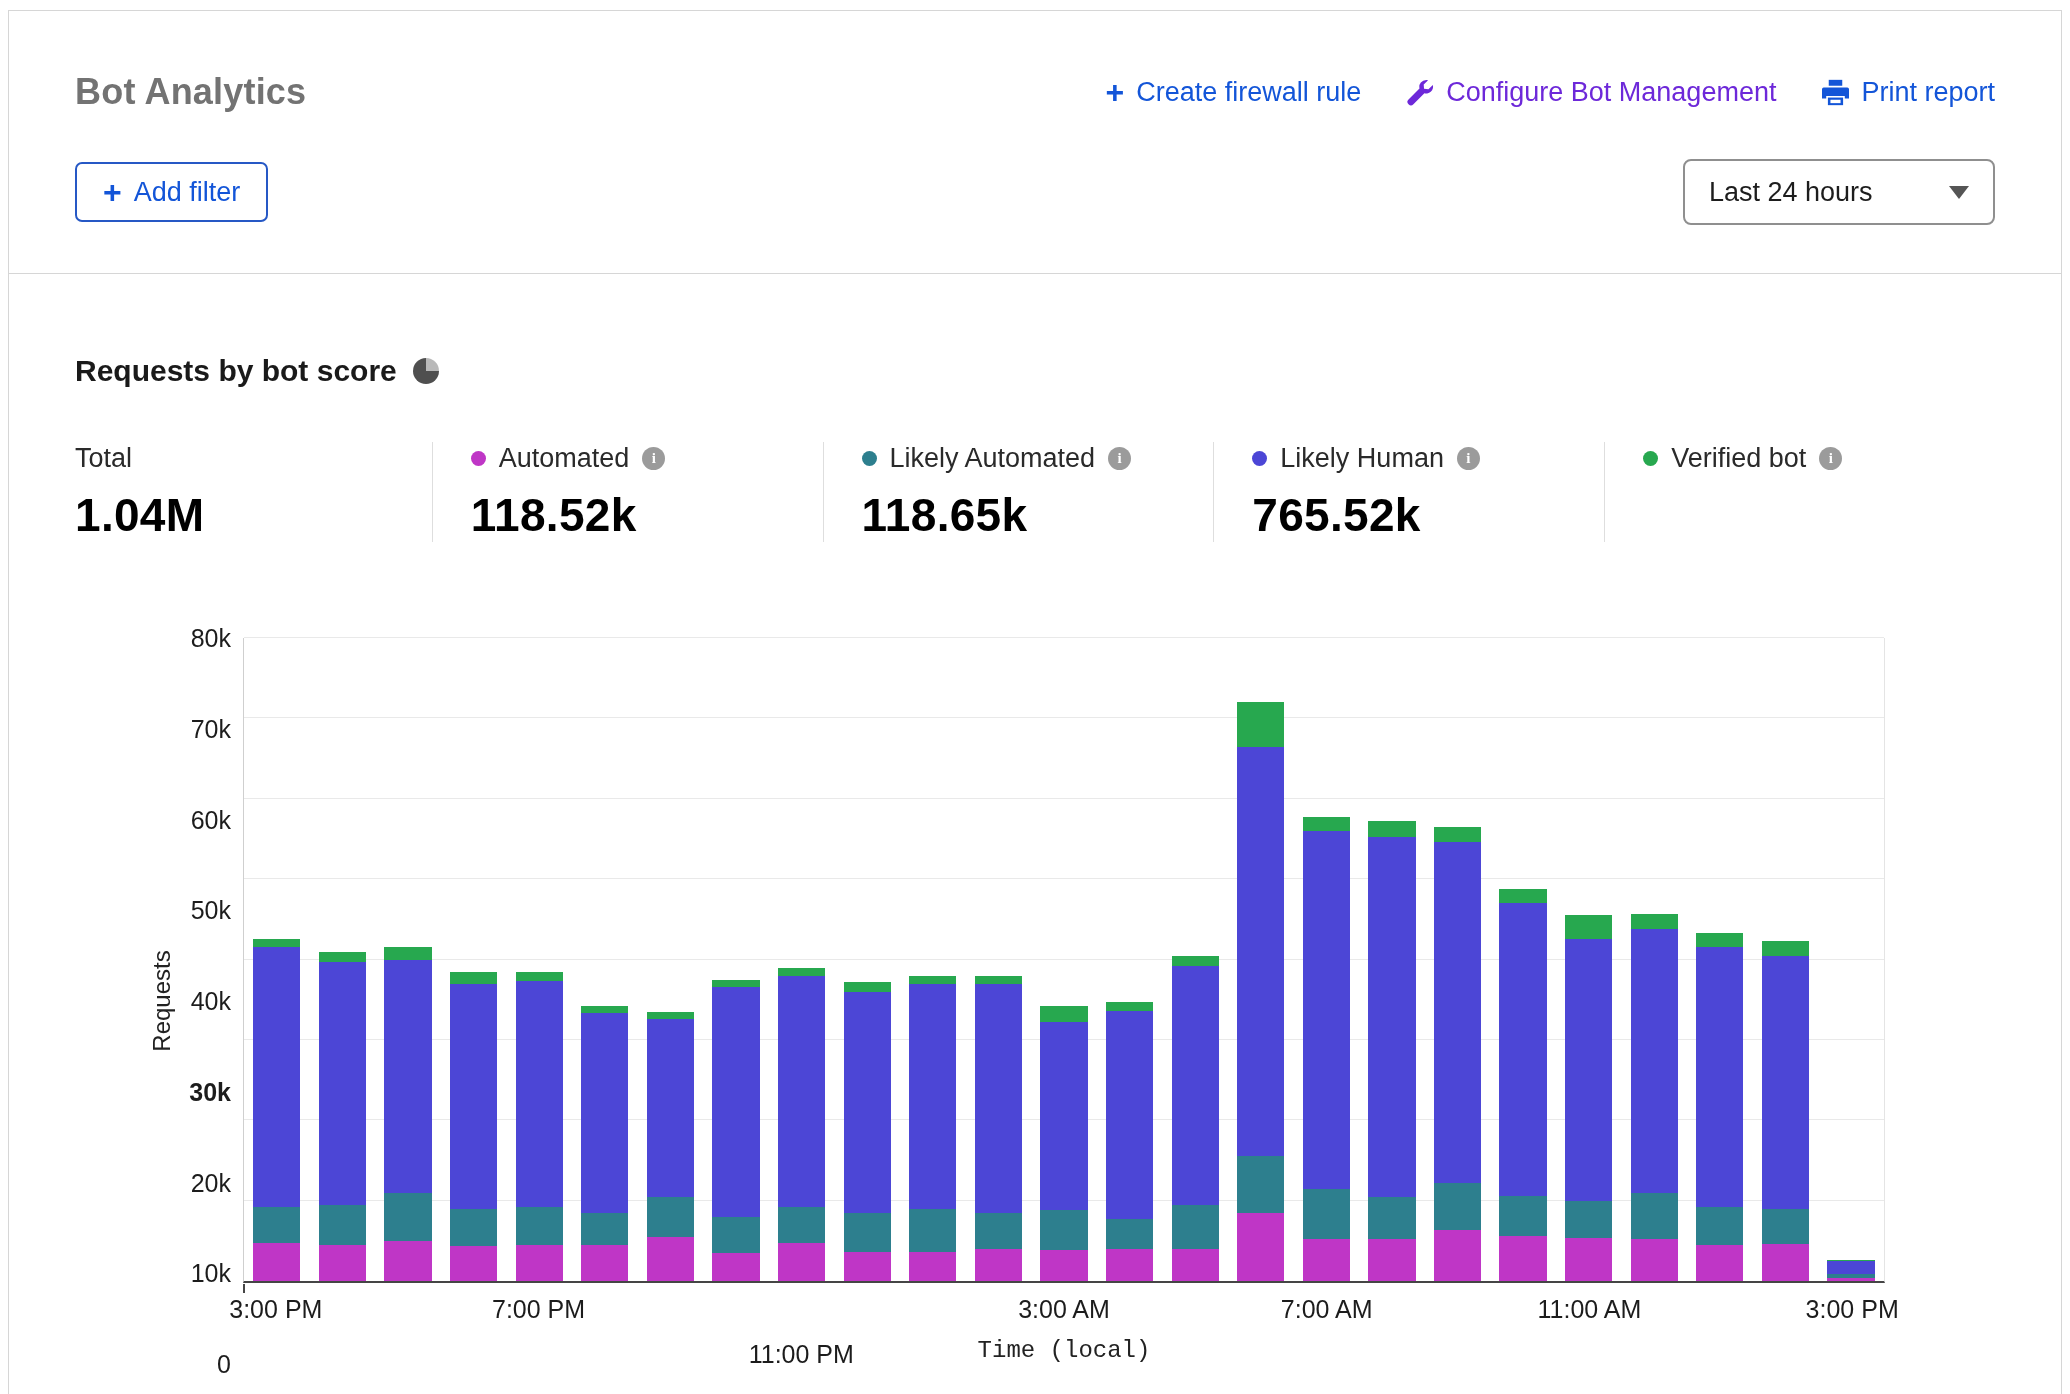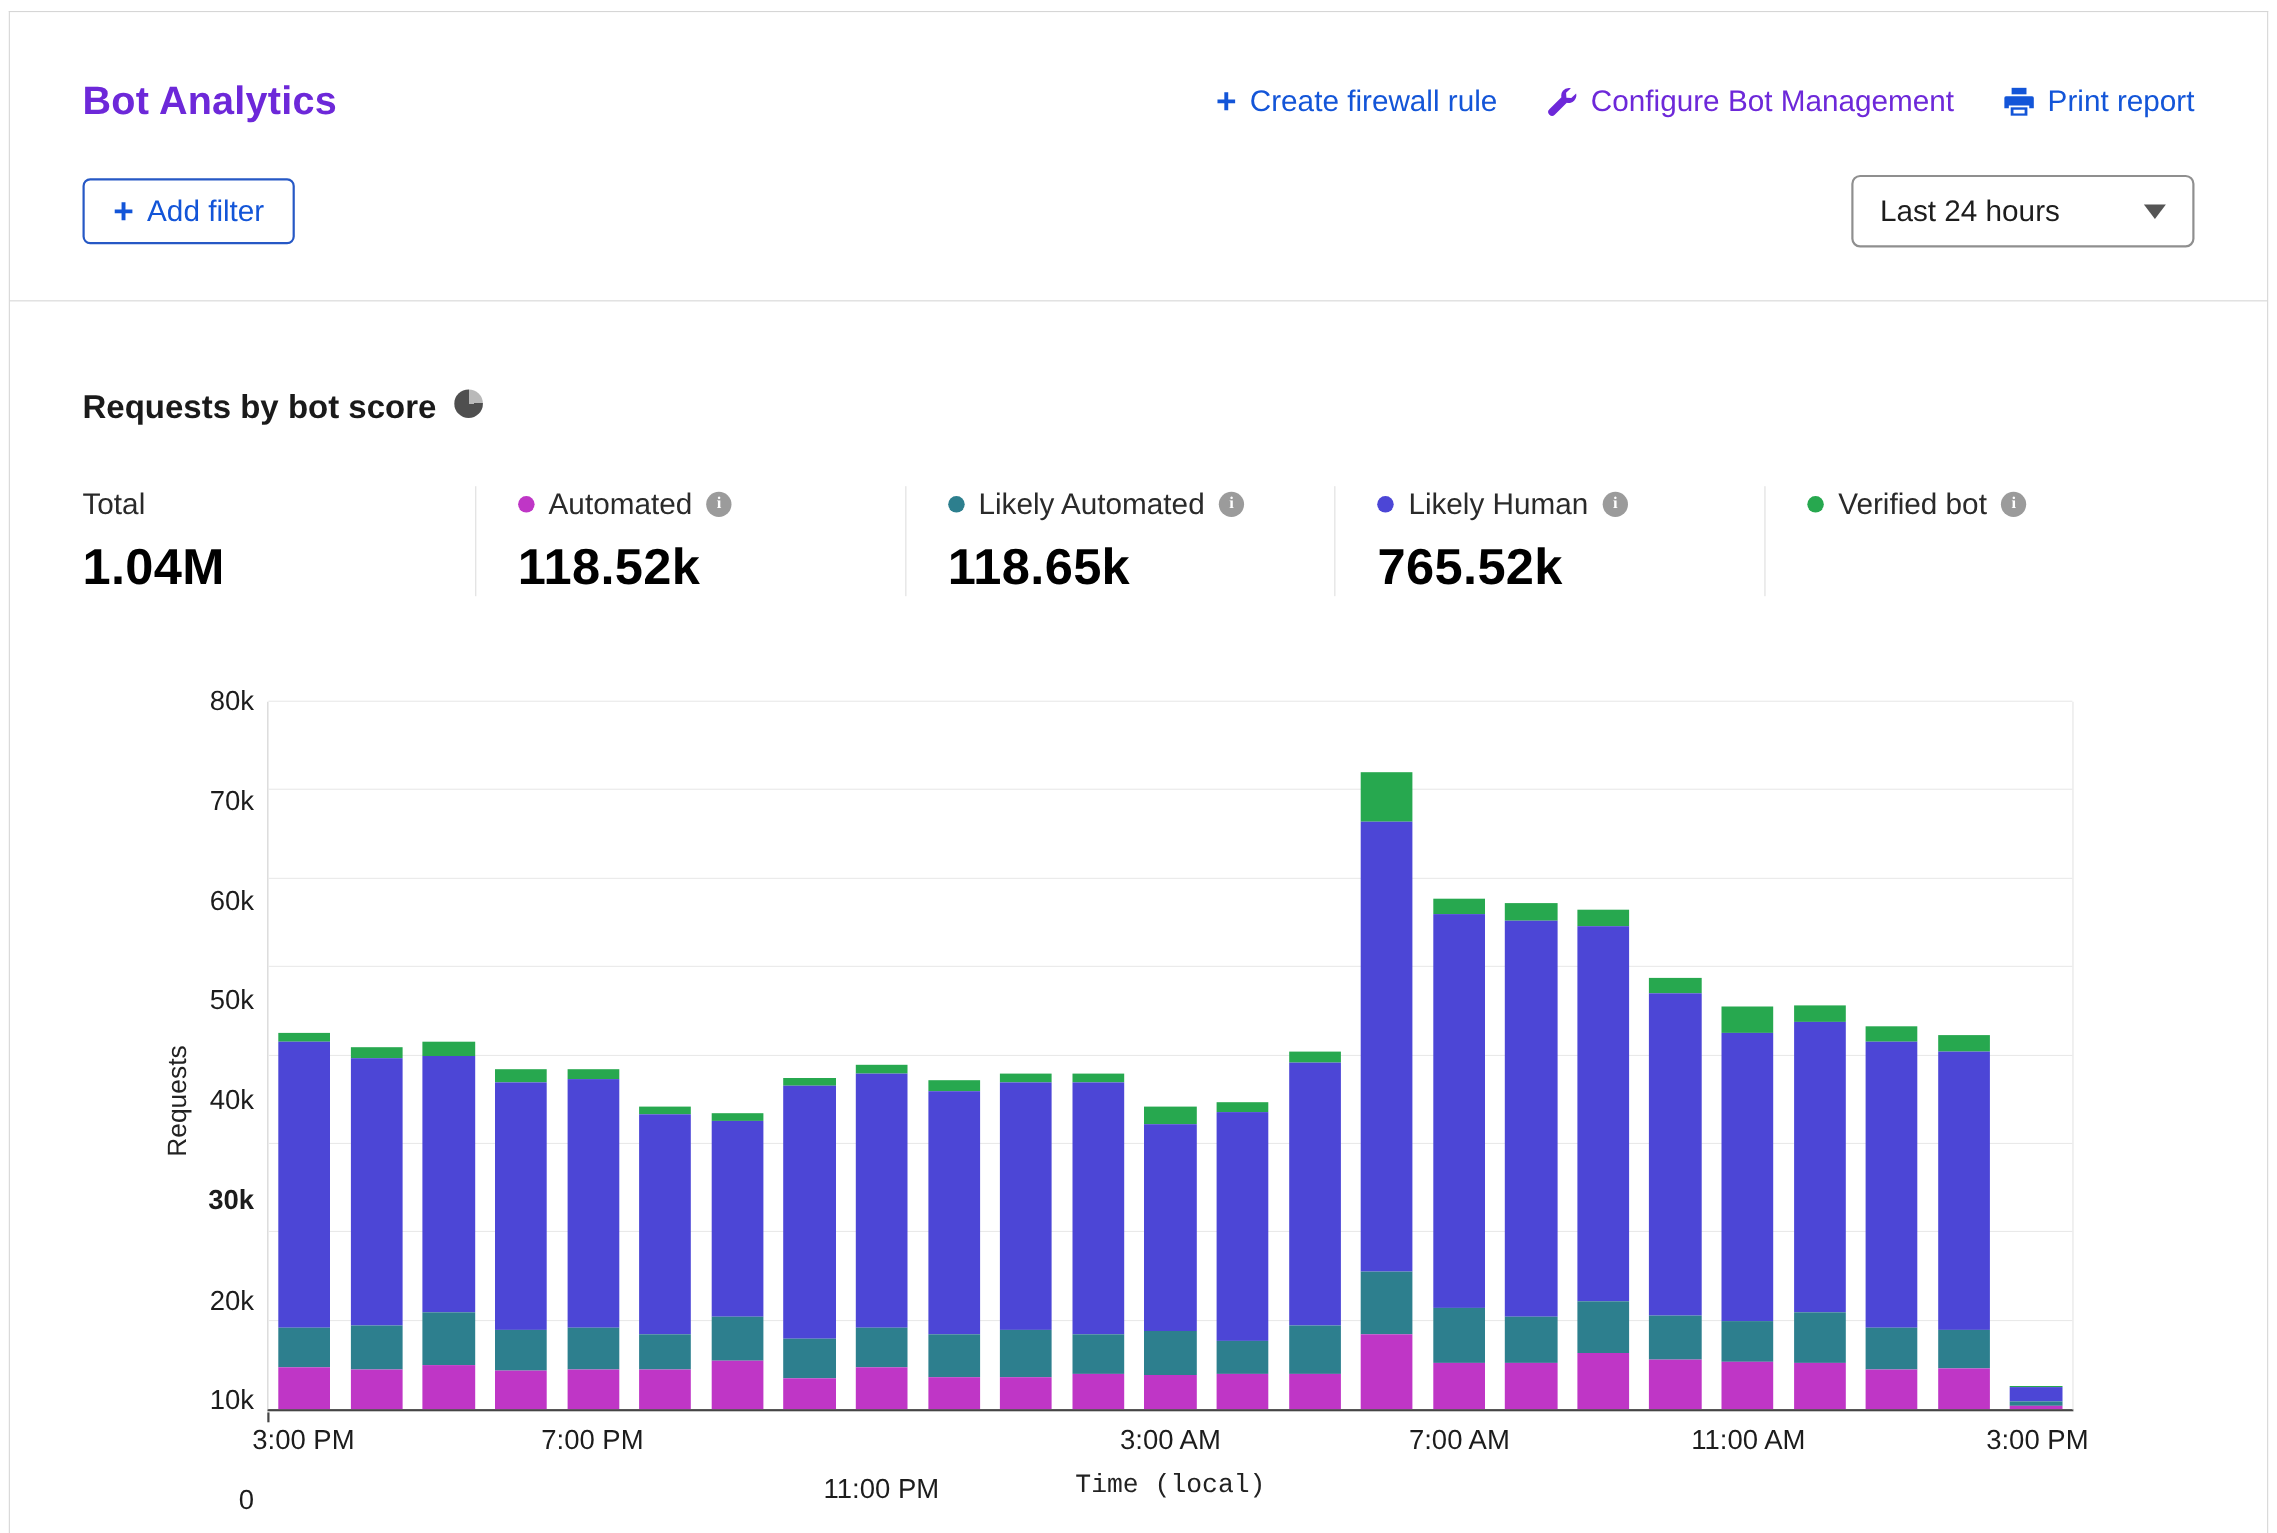--- a/index.html
+++ b/index.html
@@ -12,41 +12,41 @@
     overflow:hidden;
   }
   .card {
     position:absolute; top:10px; left:8px; right:8px; bottom:0;
     border:1px solid #d6d6d6; border-bottom:none;
     background:#fff;
   }
   
   .card-header { padding:60px 66px 48px 66px; border-bottom:1px solid #d6d6d6; }
   .header-row1 { display:flex; justify-content:space-between; align-items:center; }
-  .page-title { font-size:36px; font-weight:700; color:#6d28d9; letter-spacing:0.2px; }
+  .page-title { font-size:36px; font-weight:700; color:#737373; letter-spacing:0.2px; }
   .header-actions { display:flex; align-items:center; gap:46px; }
   .action-link { display:flex; align-items:center; gap:12px; font-size:27px; cursor:pointer; text-decoration:none; }
   .action-link .glyph { display:inline-flex; align-items:center; }
   .plus-glyph { font-size:32px; font-weight:700; line-height:1; }
   .header-row2 { display:flex; justify-content:space-between; align-items:center; margin-top:46px; }
   .add-filter-btn {
     display:inline-flex; align-items:center; gap:12px;
     border:2px solid #2658c5; border-radius:7px; background:#fff;
     padding:12px 26px; font-size:27px; cursor:pointer;
     font-family:"Liberation Sans", sans-serif;
   }
   .time-range {
     width:312px; height:66px; border:2px solid #8f8f8f; border-radius:8px;
     display:flex; align-items:center; justify-content:space-between;
     padding:0 24px; font-size:27px; color:#1d1d1d; cursor:pointer; background:#fff;
   }
   .chevron-down { width:0; height:0; border-left:10px solid transparent; border-right:10px solid transparent; border-top:13px solid #555; }
   
   .section { padding:80px 66px 0 66px; }
-  .section-title-row { display:flex; align-items:flex-start; gap:16px; }
+  .section-title-row { display:flex; align-items:center; gap:16px; }
   .section-title { font-size:30px; font-weight:700; color:#1a1a1a; }
   .pie-icon {
     width:26px; height:26px; border-radius:50%;
     background:conic-gradient(#b9b9b9 0 88deg, #4f4f4f 88deg 360deg);
   }
   
   .stats { display:flex; margin-top:54px; }
   .stat { padding-right:30px; }
   .stat-total { width:366px; }
   .stat-col { width:400px; border-left:1px solid #dedede; padding-left:38px; }

